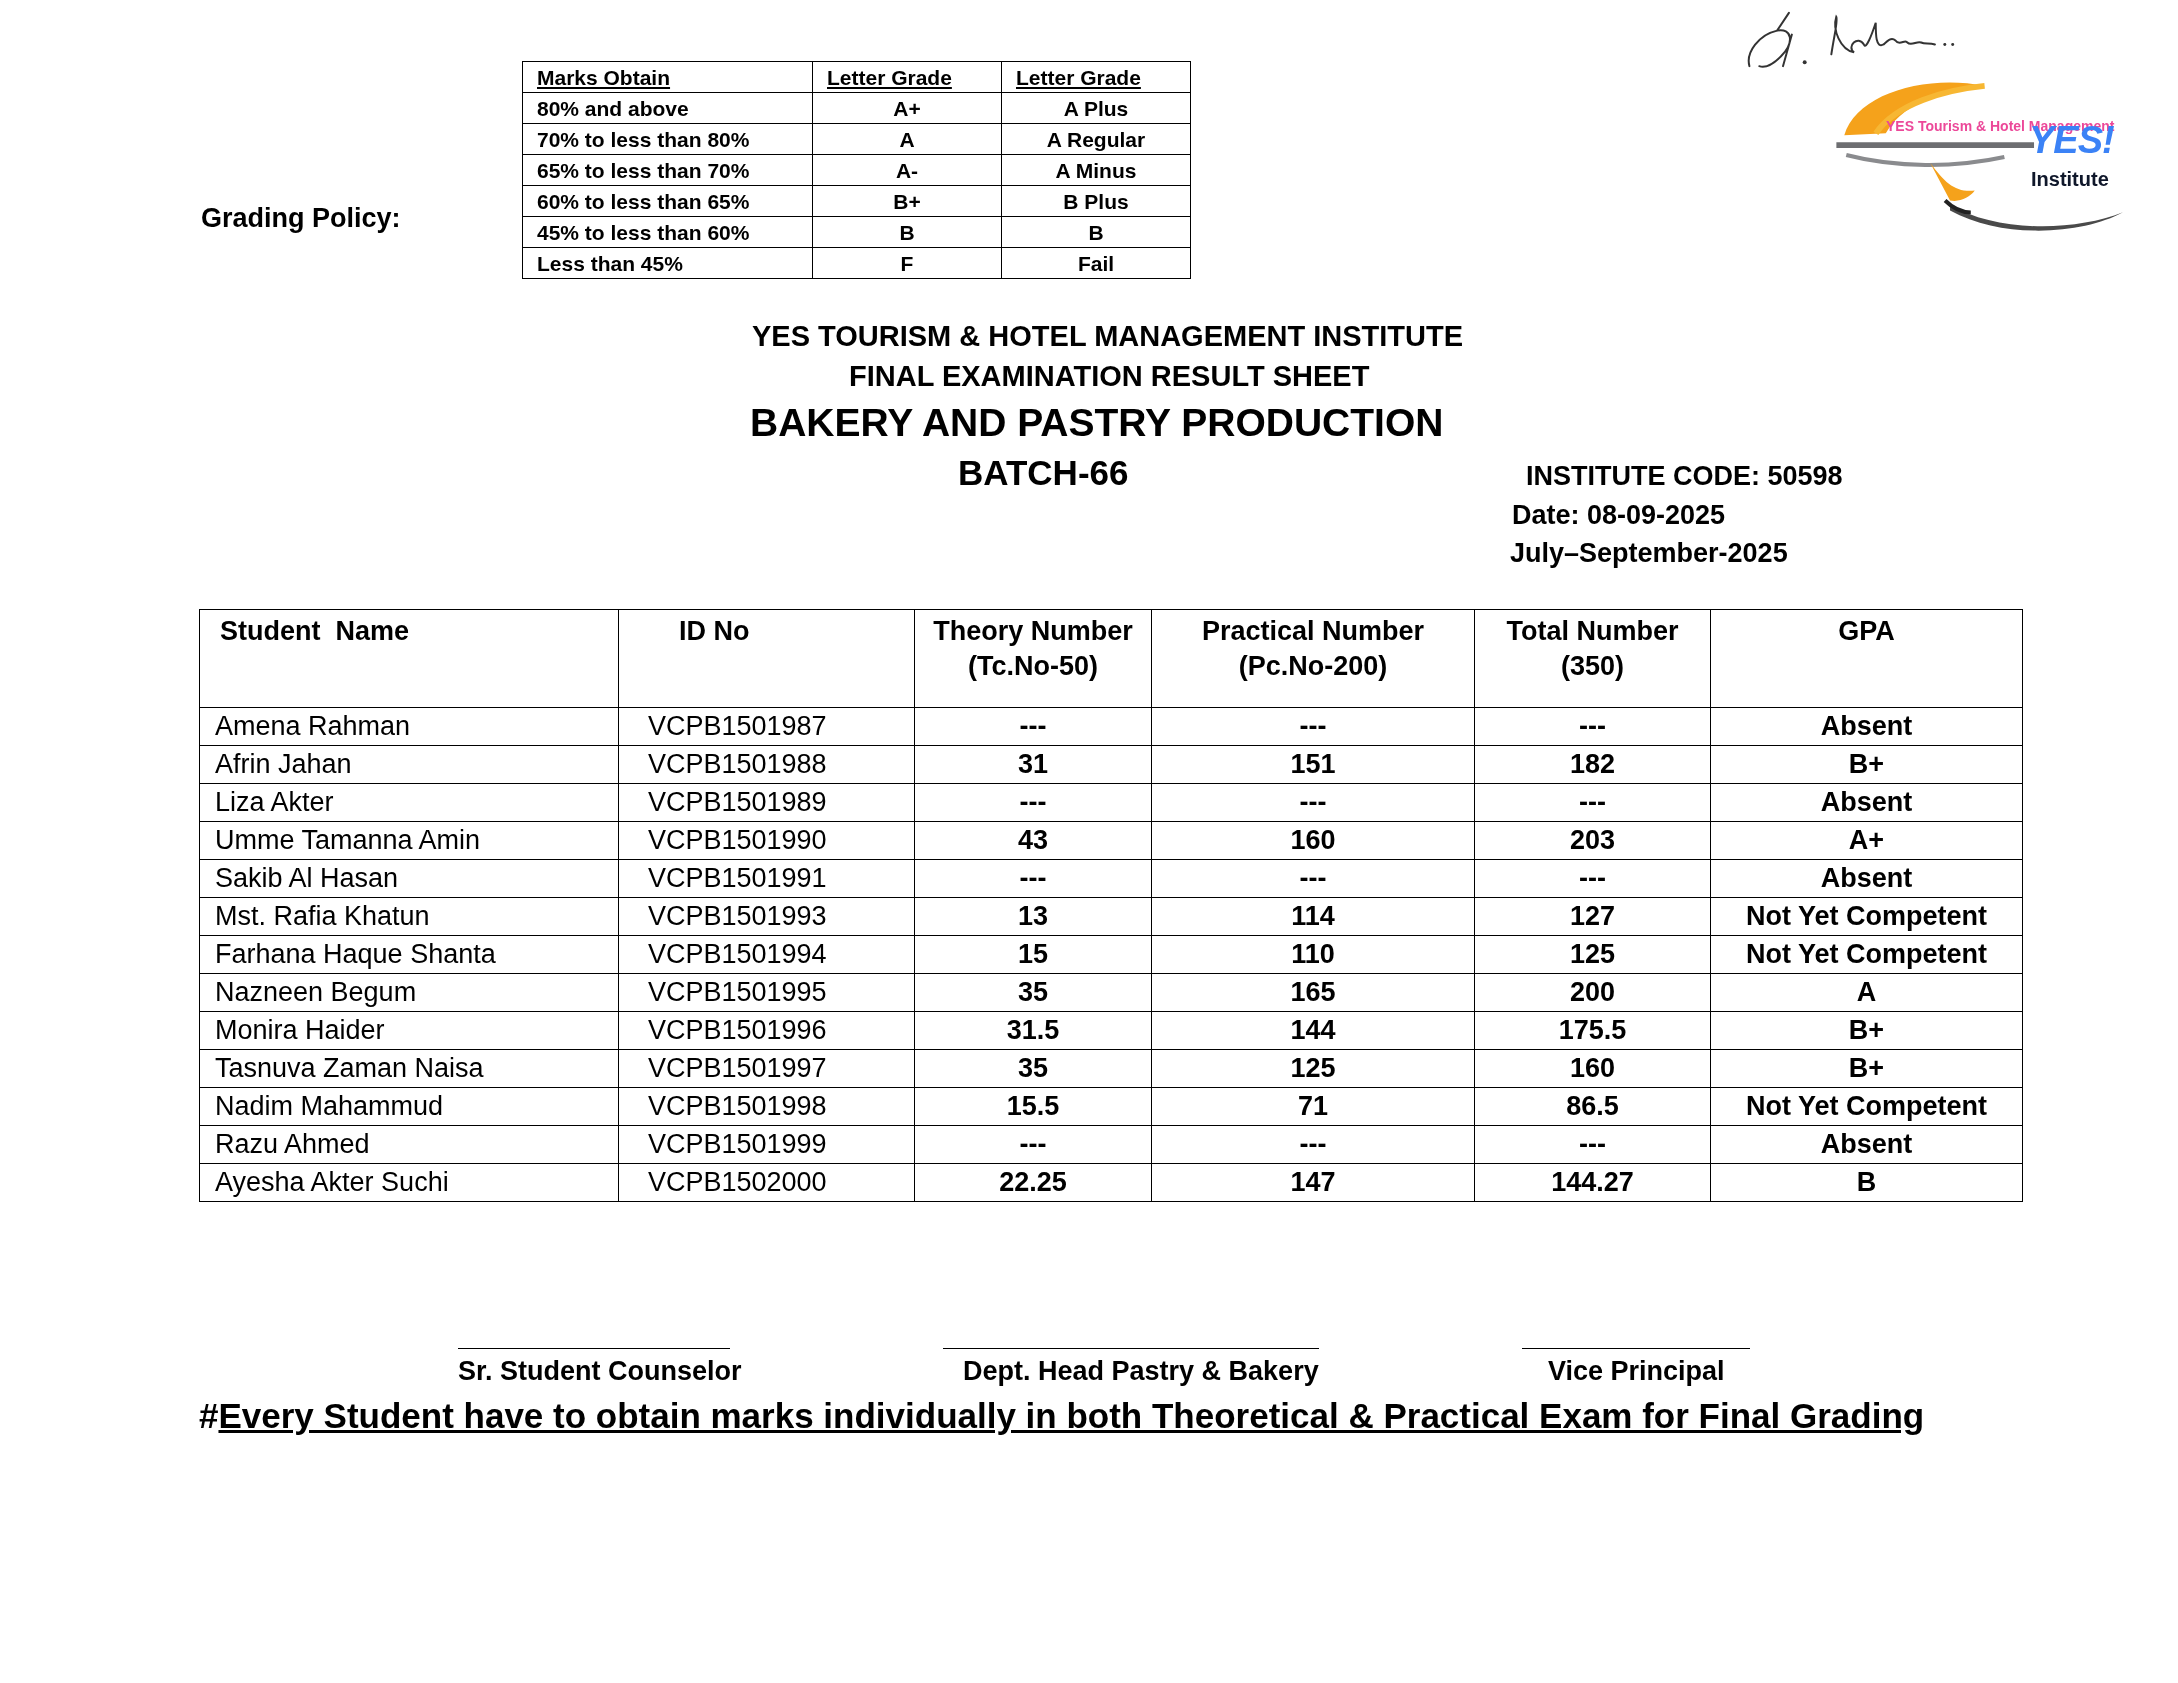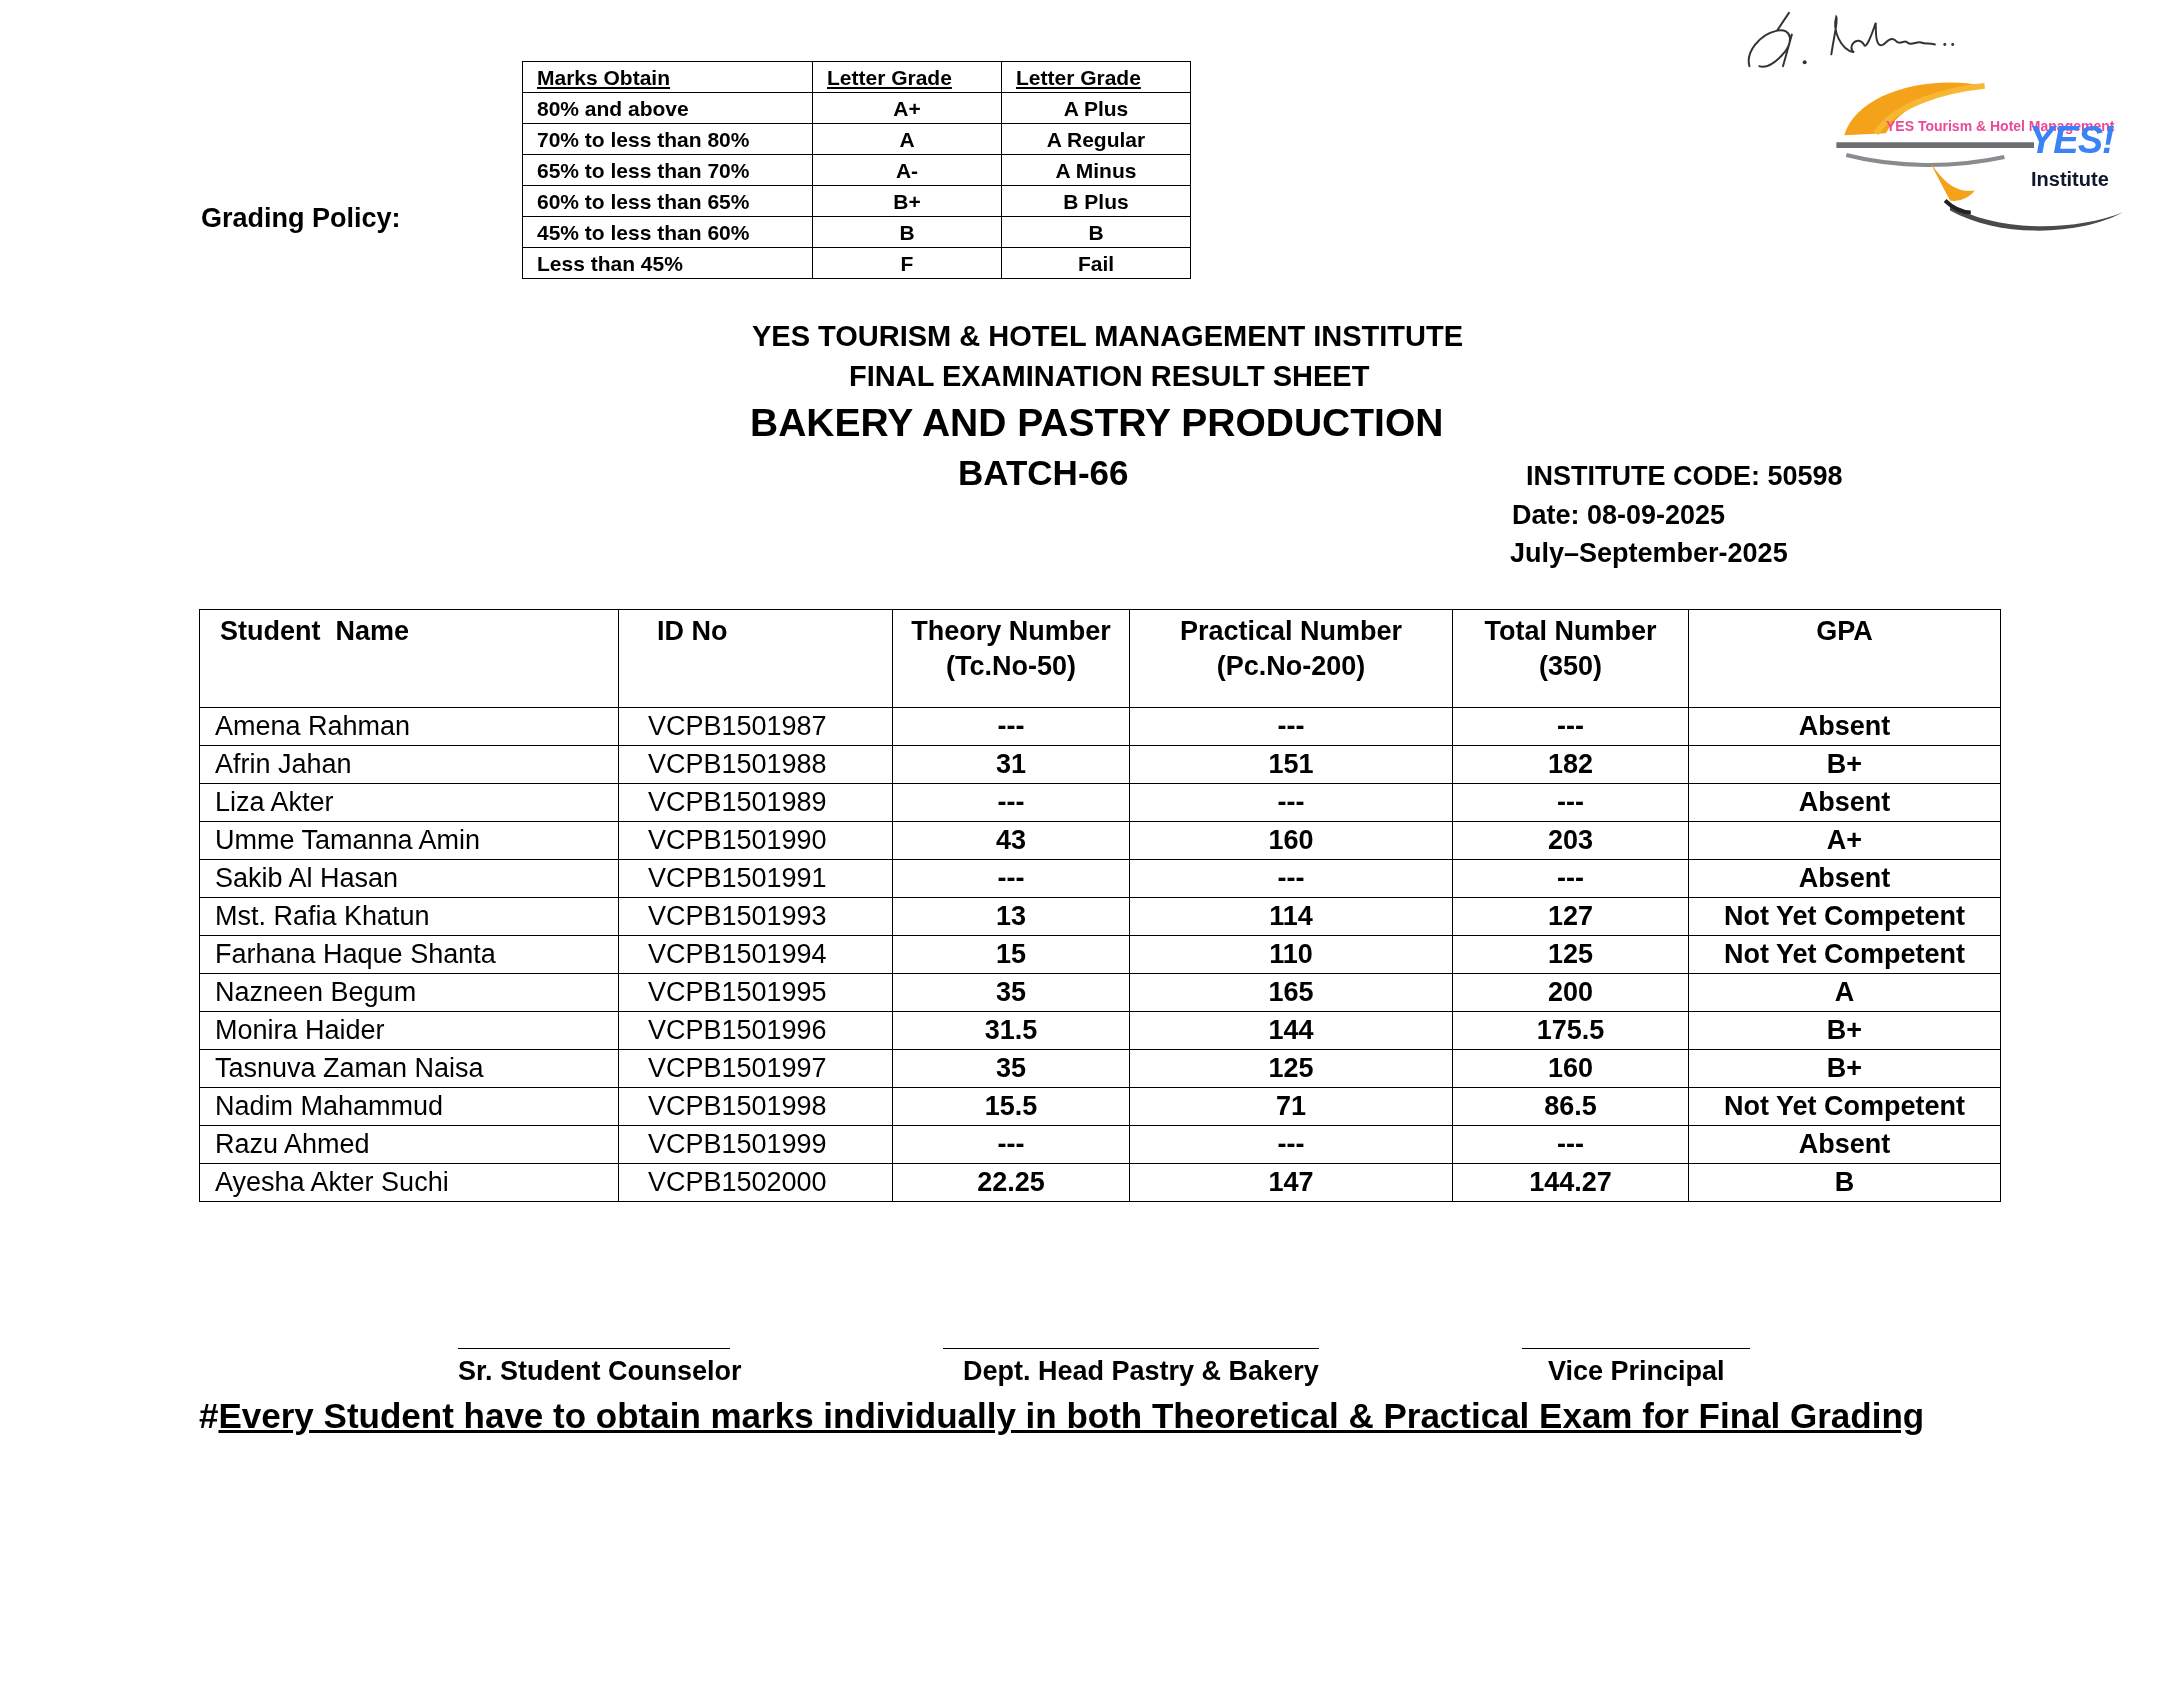--- a/index.html
+++ b/index.html
@@ -95,21 +95,21 @@
       vertical-align: middle;
     }
     .col-name { width: 398px; }
     .col-id { width: 235px; }
     .col-theory { width: 236px; }
     .col-prac { width: 322px; }
     .col-total { width: 235px; }
     .col-gpa { width: 311px; }
 
     .results-table th.col-name { text-align: left; padding-left: 20px; }
-    .results-table th.col-id { text-align: left; padding-left: 38px; }
+    .results-table th.col-id { text-align: left; padding-left: 60px; }
     .results-table th.center { text-align: center; }
     .results-table td.name-cell { padding-left: 15px; text-align: left; }
     .results-table td.id-cell { padding-left: 29px; text-align: left; }
     .results-table td.num-cell { text-align: center; font-weight: bold; }
 
     
     .sig-line { border-top: 1.5px solid #000; }
     .sig1-line { left: 458px; top: 1348px; width: 272px; }
     .sig2-line { left: 943px; top: 1348px; width: 376px; }
     .sig3-line { left: 1522px; top: 1348px; width: 228px; }

